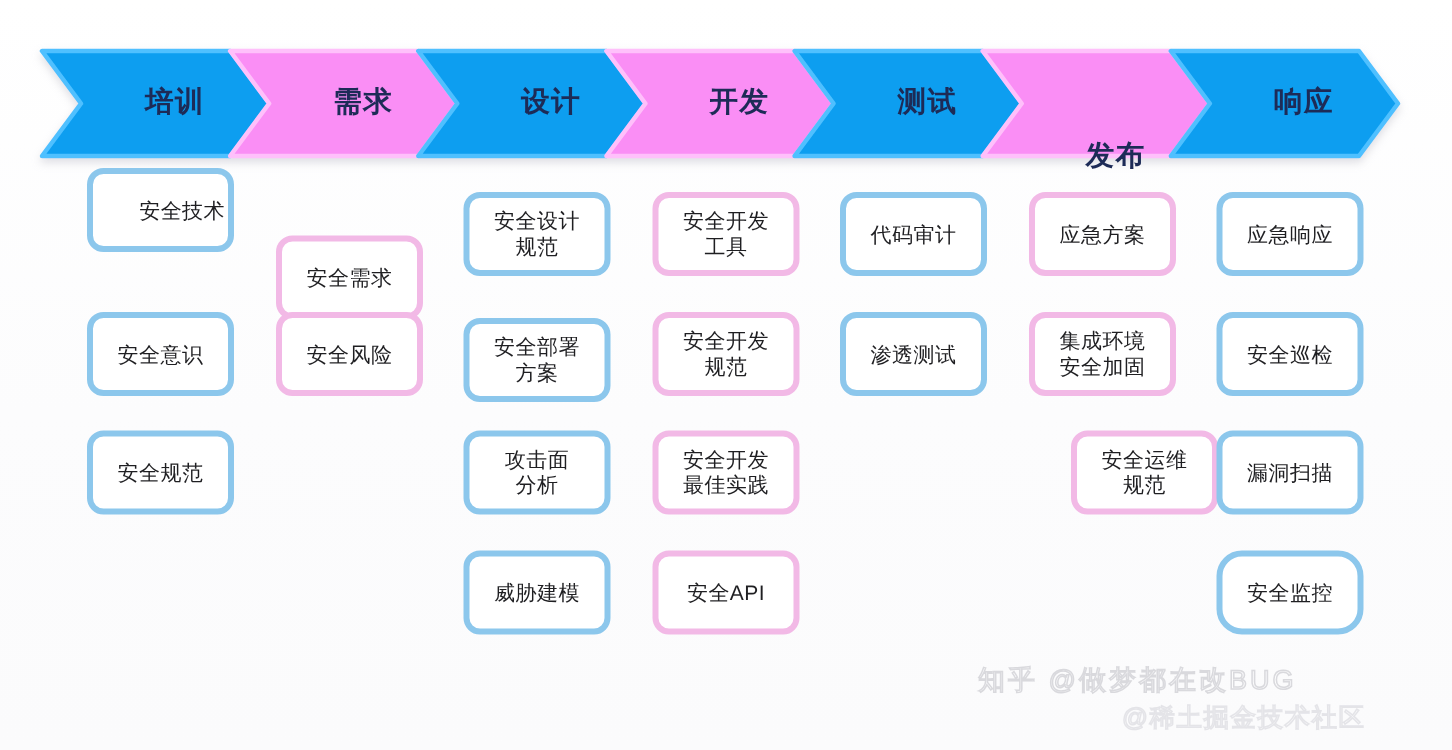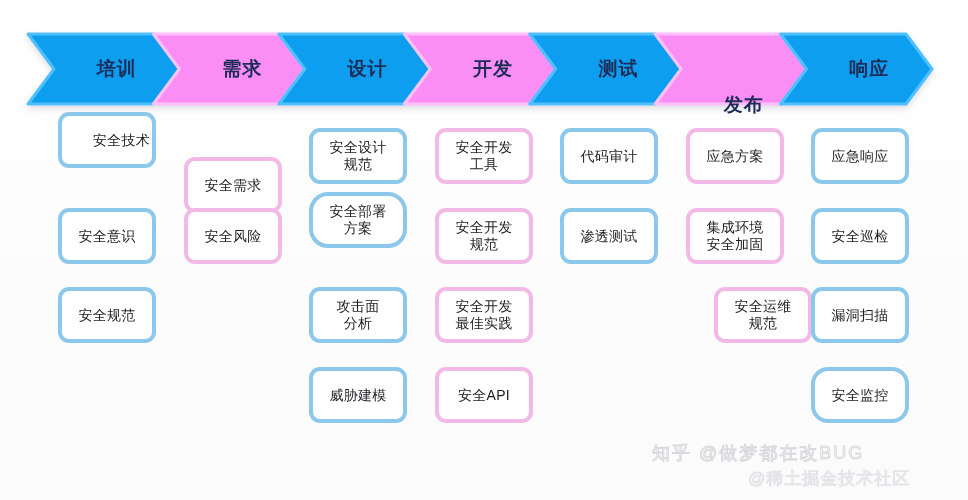--- a/index.html
+++ b/index.html
@@ -152,21 +152,21 @@
       <div class="item-box pink" style="left: 184px; top: 129px; margin-top: 28px;">
         <span class="item-label">安全需求</span>
       </div>
       <div class="item-box pink" style="left: 184px; top: 208px;">
         <span class="item-label">安全风险</span>
       </div>
       <div class="item-box blue" style="left: 309px; top: 128px;">
         <span class="item-label">安全设计
 规范</span>
       </div>
-      <div class="item-box blue" style="left: 309px; top: 192px; border-radius: 19px;">
+      <div class="item-box blue" style="left: 309px; top: 212px;">
         <span class="item-label">安全部署
 方案</span>
       </div>
       <div class="item-box blue" style="left: 309px; top: 287px;">
         <span class="item-label">攻击面
 分析</span>
       </div>
       <div class="item-box blue" style="left: 309px; top: 367px;">
         <span class="item-label">威胁建模</span>
       </div>

